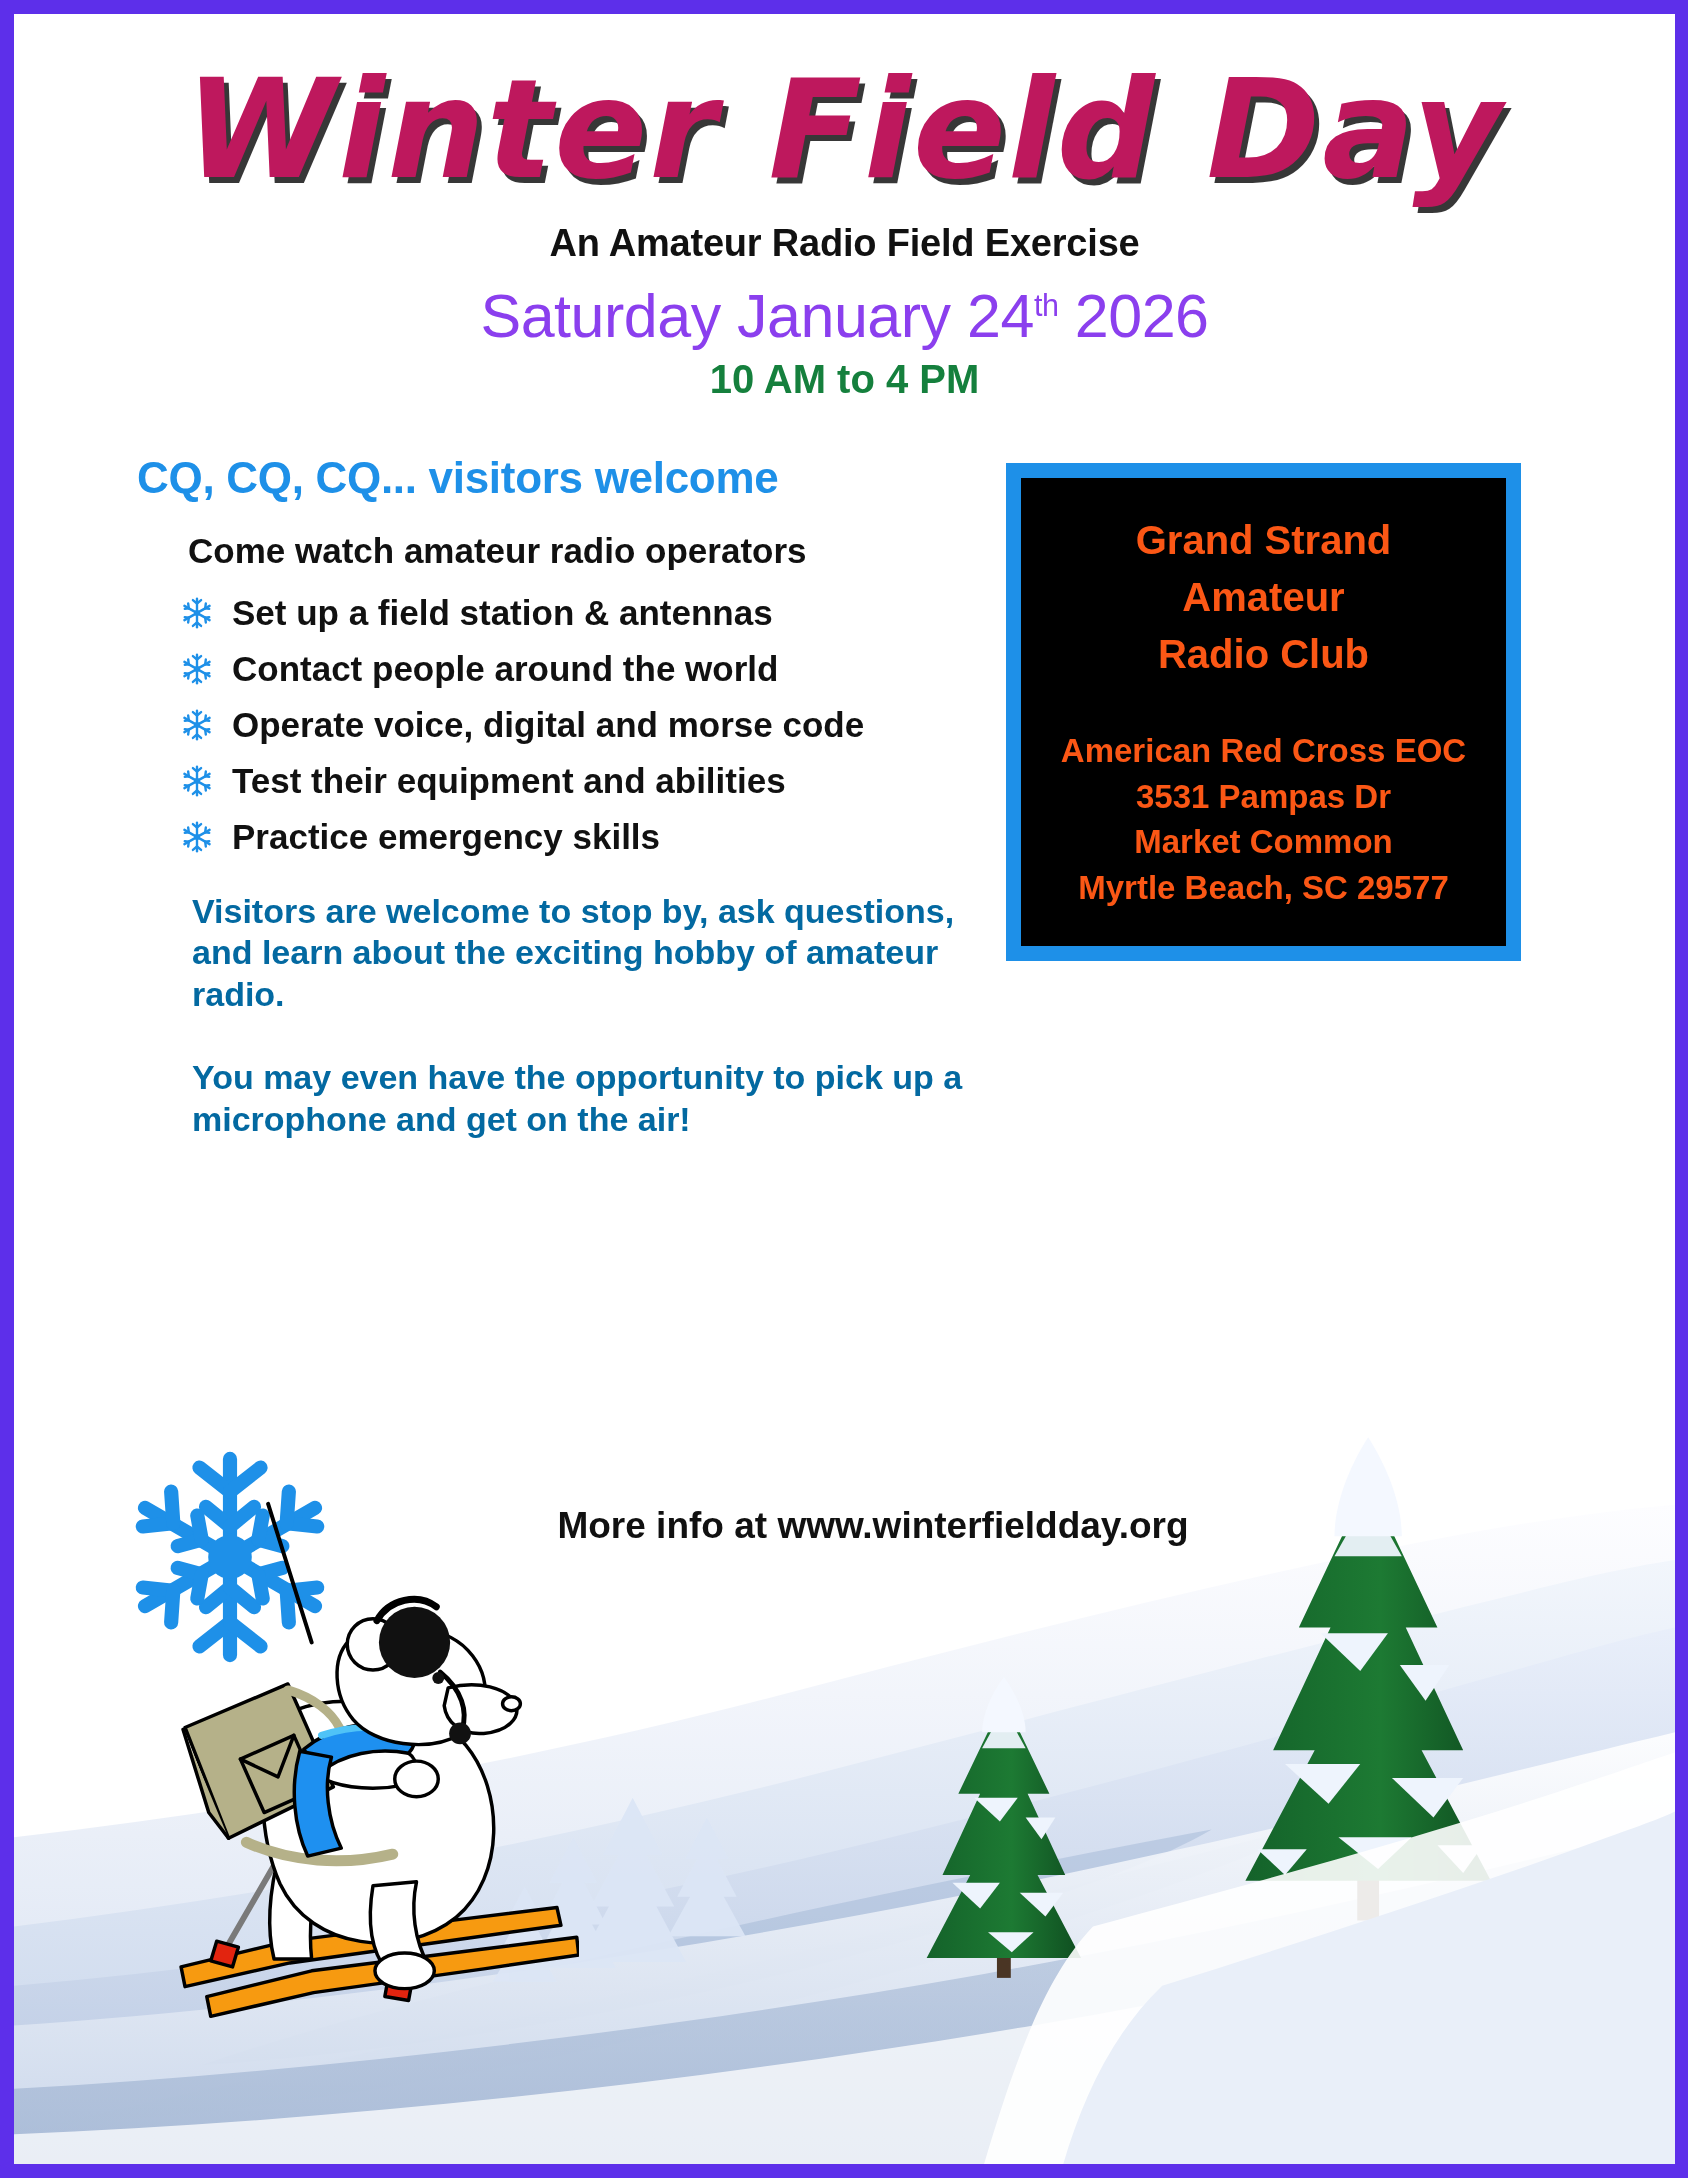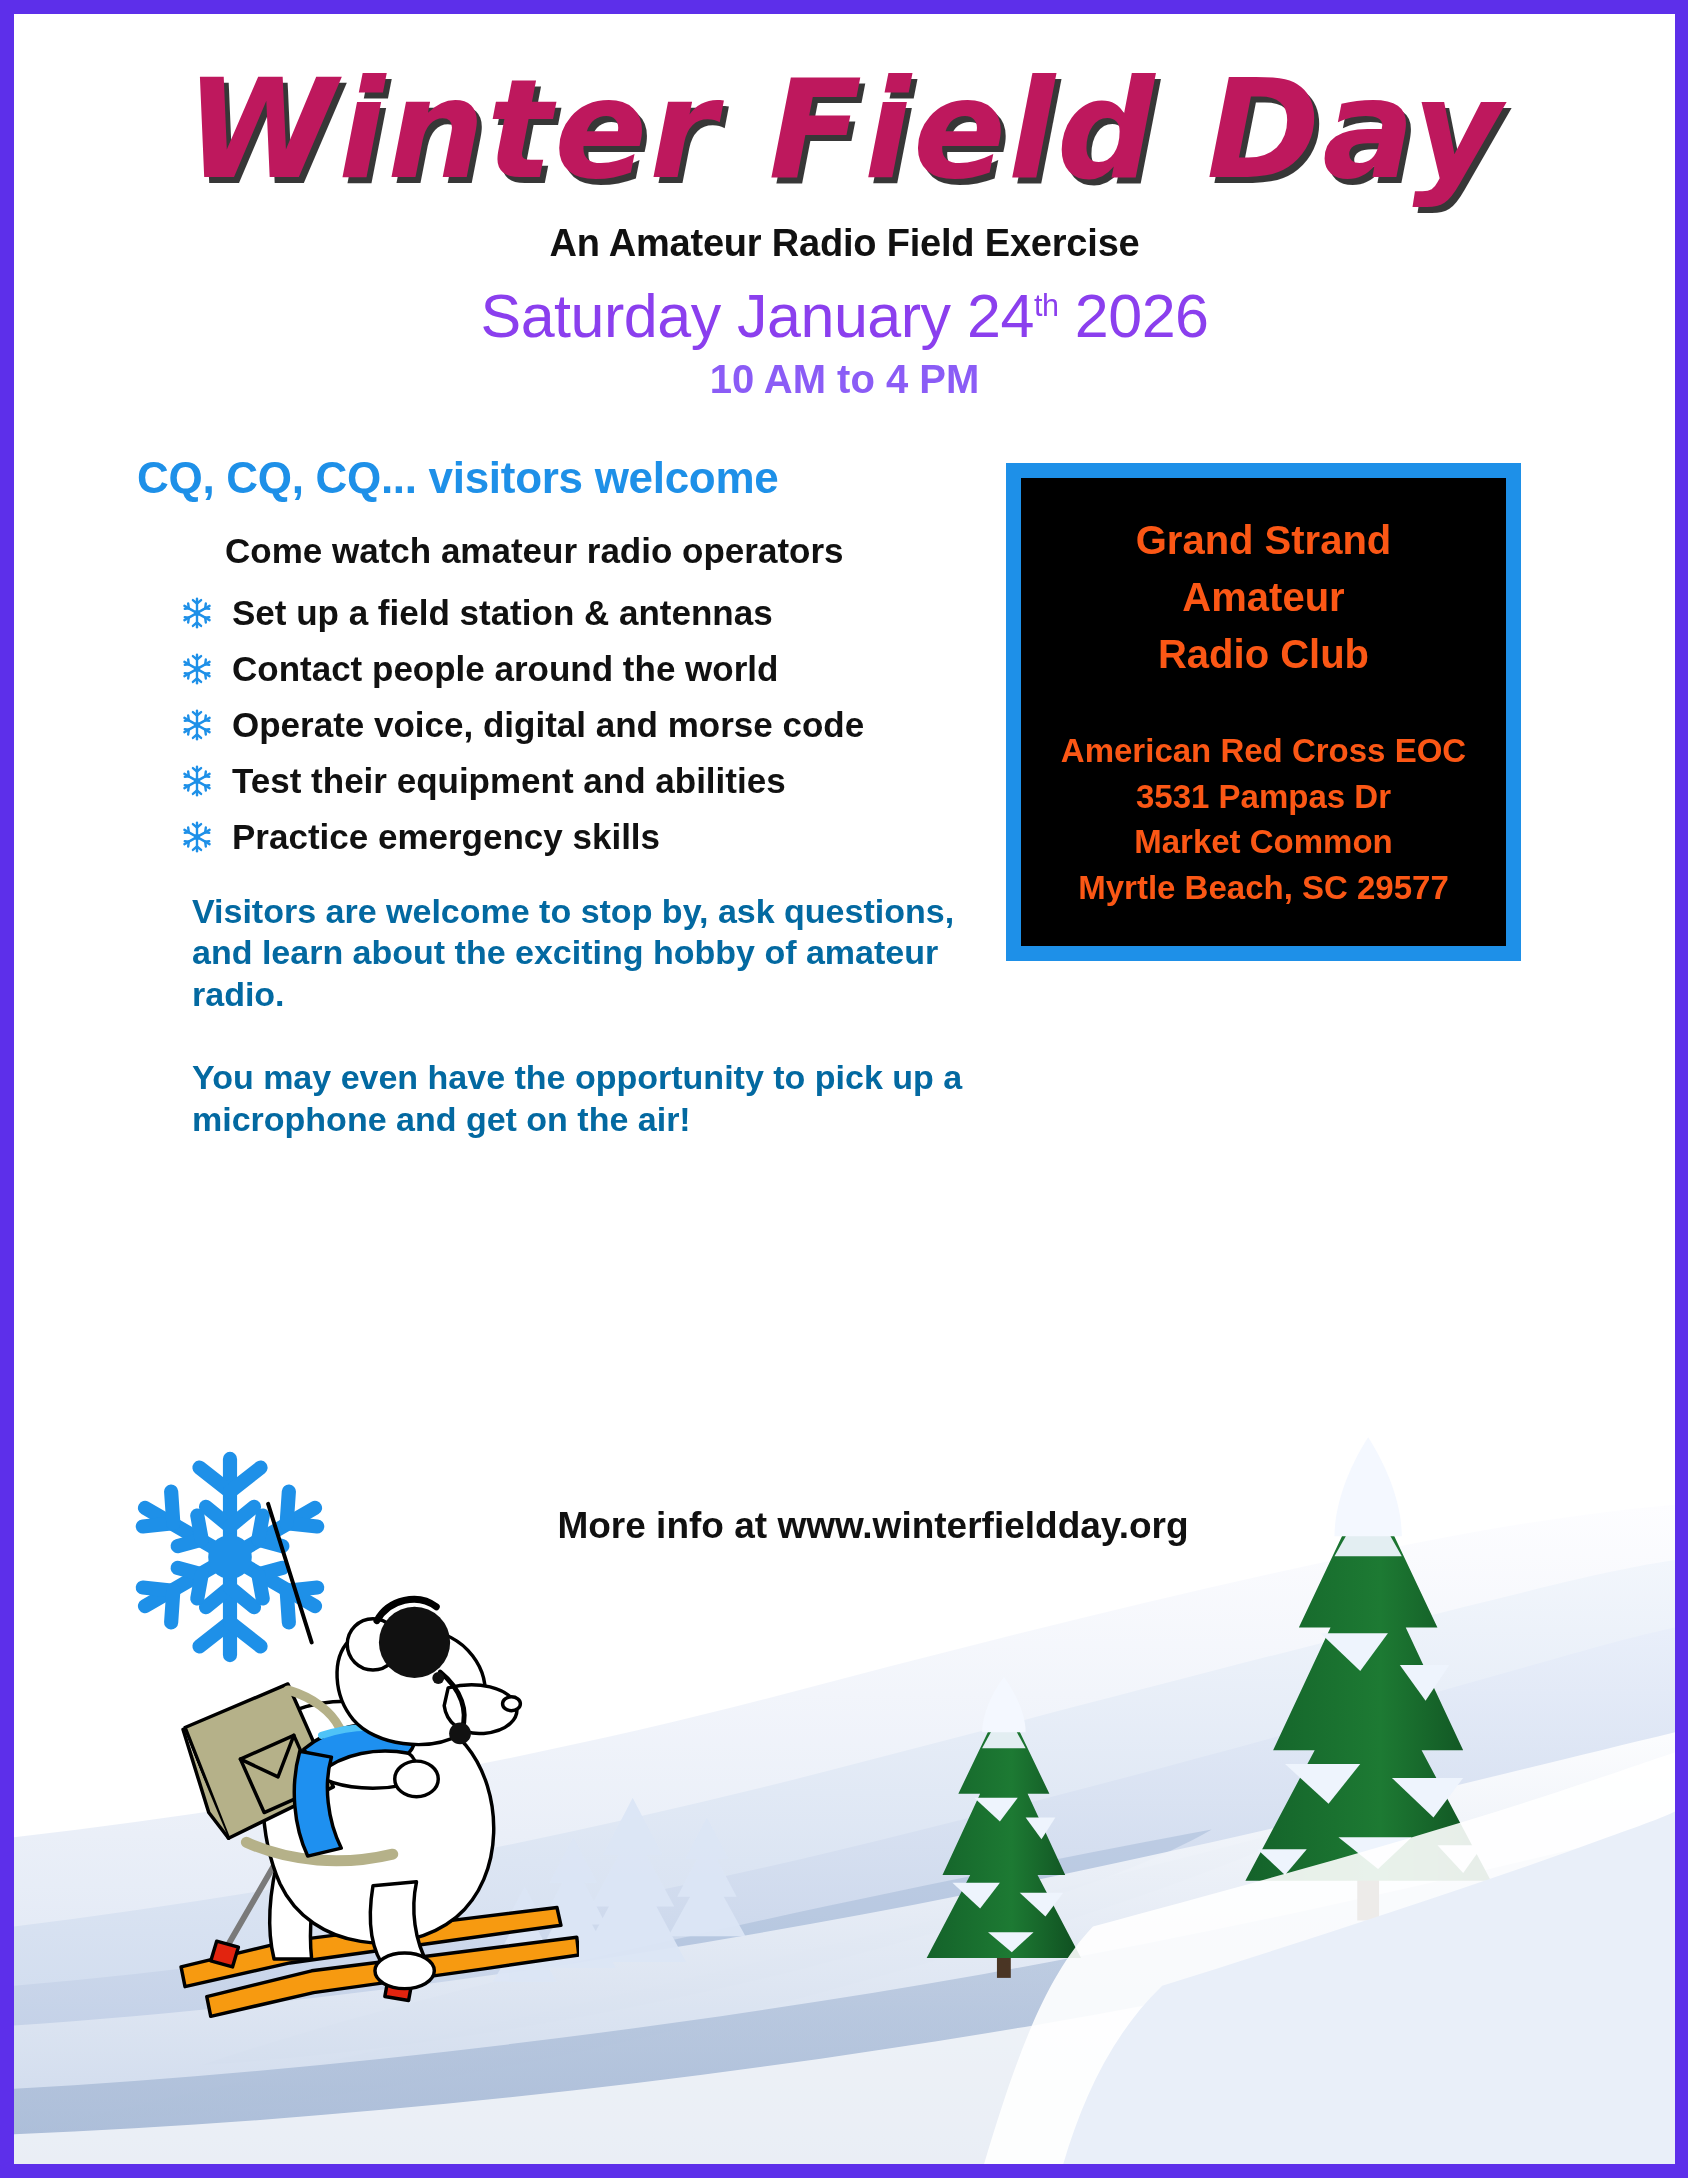--- a/index.html
+++ b/index.html
@@ -74,21 +74,21 @@
     letter-spacing: -0.5px;
   }
   #eventdate sup {
     font-size: 0.5em;
     vertical-align: super;
   }
   #eventtime {
     font-family: "Liberation Sans", sans-serif;
     font-weight: bold;
     font-size: 40px;
-    color: #8b5cf6;
+    color: #15803d;
     margin: 6px 0 0 0;
     text-align: center;
   }
 
   
   .columns {
     position: relative;
     z-index: 3;
     display: flex;
     align-items: flex-start;
@@ -104,21 +104,21 @@
     font-size: 44px;
     color: #1e90e8;
     margin: 0 0 0 14px;
     letter-spacing: -0.3px;
   }
   #come-watch {
     font-family: "Liberation Sans", sans-serif;
     font-weight: bold;
     font-size: 35px;
     color: #111111;
-    margin: 28px 0 0 102px;
+    margin: 28px 0 0 65px;
   }
 
   ul.flake-list {
     list-style: none;
     margin: 22px 0 0 0;
     padding: 0 0 0 57px;
   }
   ul.flake-list li {
     display: flex;
     align-items: center;

